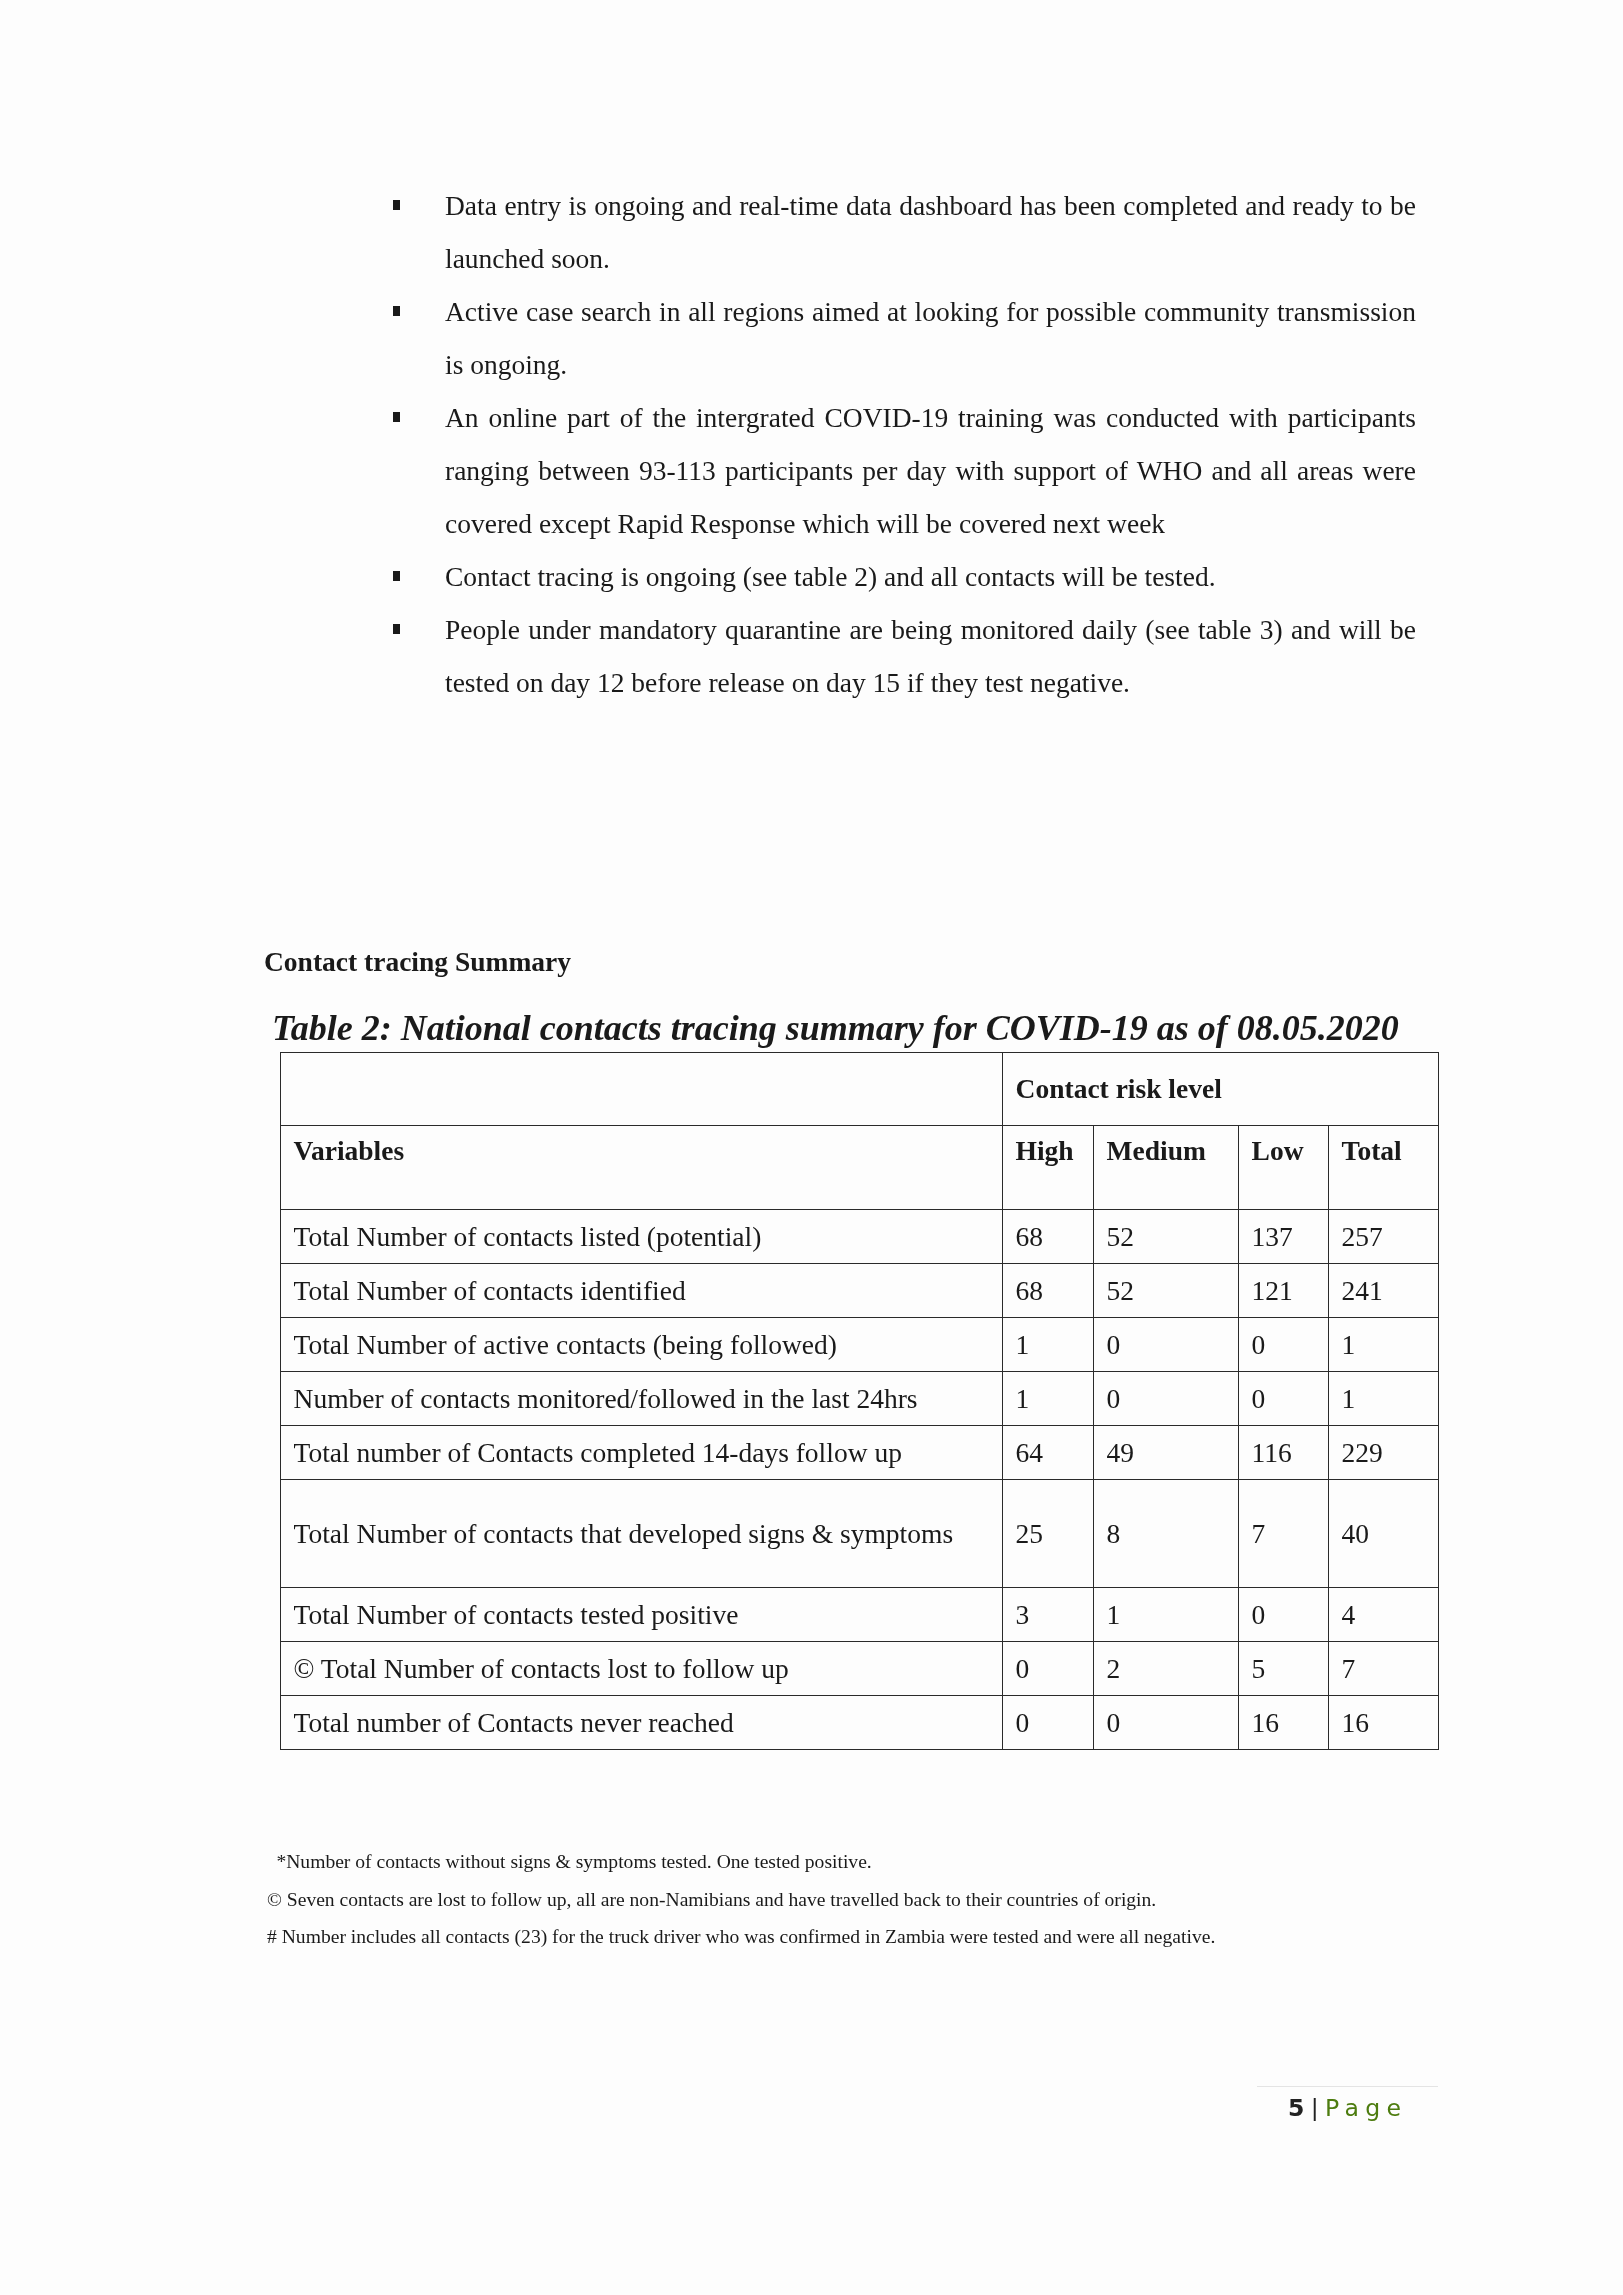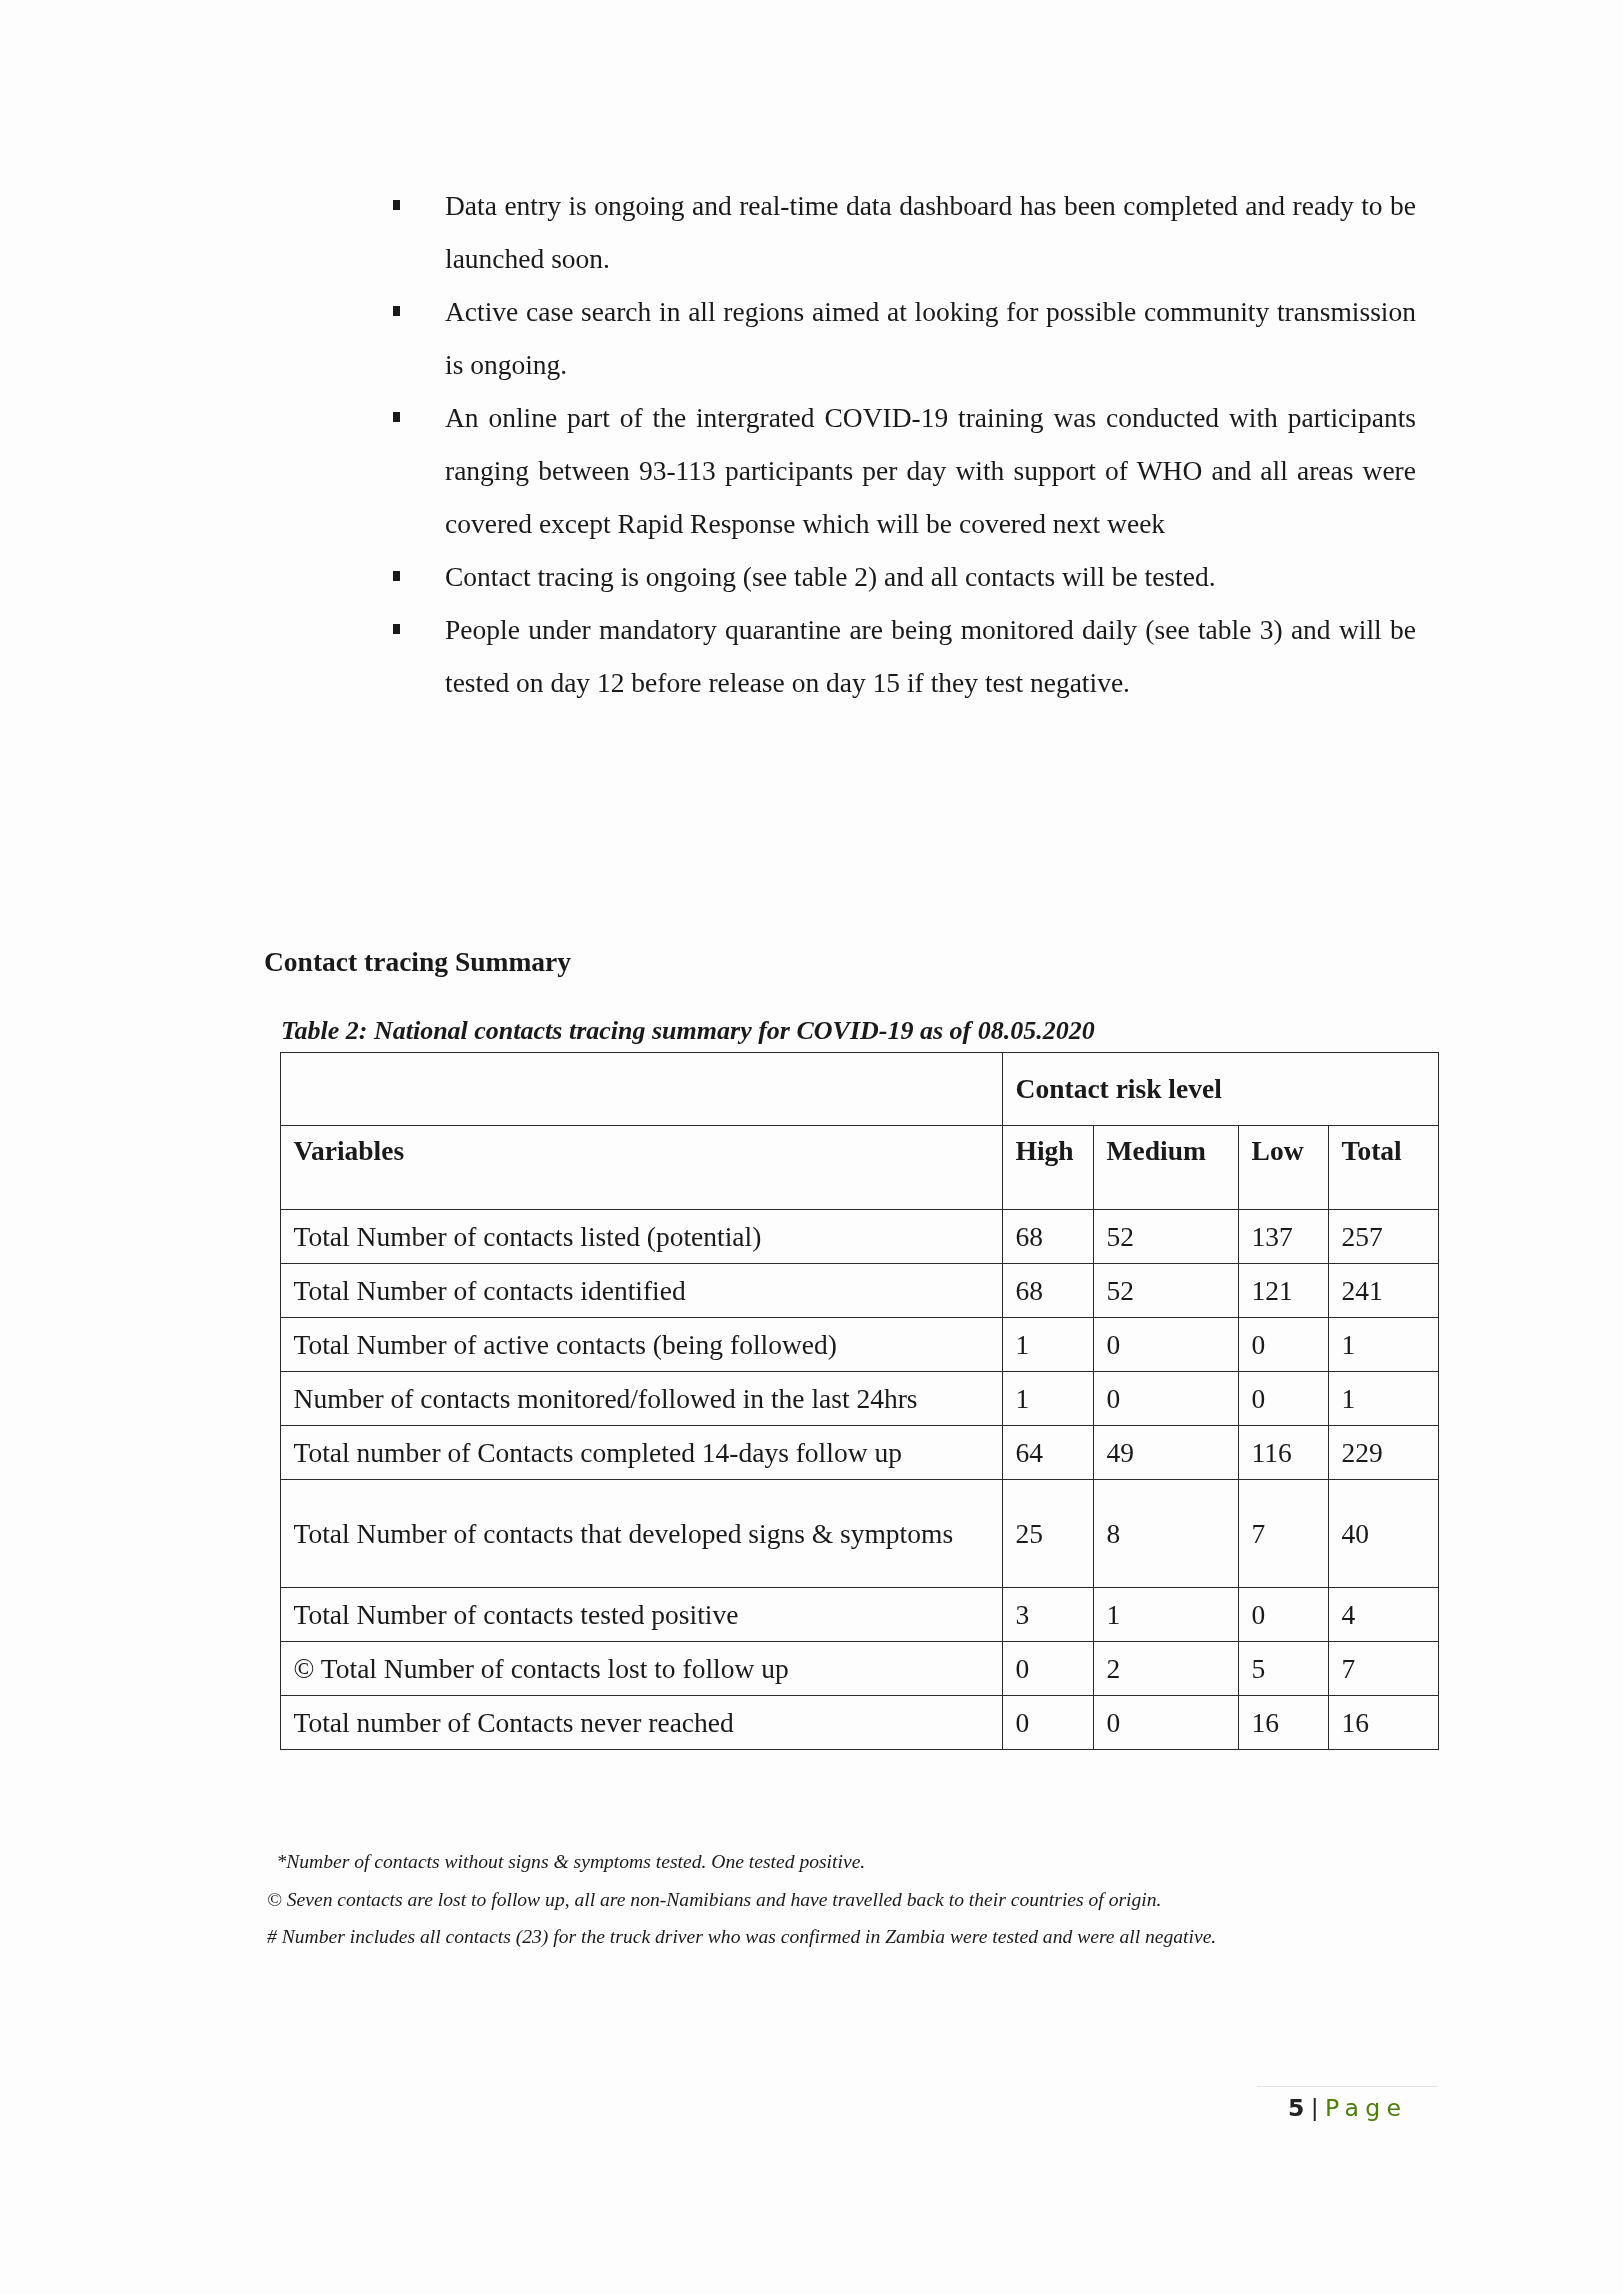--- a/index.html
+++ b/index.html
@@ -10,21 +10,21 @@
   }
   .page { position: absolute; inset: 0; }
 
   
   .bullets { position: absolute; left: 390px; top: 179px; width: 1026px; margin: 0; padding: 0; list-style: none; }
   .bullet { position: relative; padding-left: 55px; font-size: 27.5px; line-height: 53px; text-align: justify; margin: 0; }
   .bullet .marker { position: absolute; left: 3.1px; top: 21px; width: 7px; height: 10.2px; background: #1a1a1a; }
 
   
   .section-heading { position: absolute; left: 264px; top: 946px; font-size: 27.5px; font-weight: bold; margin: 0; }
-  .table-caption { position: absolute; left: 264px; top: 999px; font-size: 26px; font-weight: bold; font-style: italic; margin: 17px; }
+  .table-caption { position: absolute; left: 264px; top: 999px; font-size: 36px; font-weight: bold; font-style: italic; margin: 8px; }
 
   
   .ct-table {
     position: absolute; left: 280px; top: 1052px; width: 1158px;
     border-collapse: collapse; font-size: 27.5px; table-layout: fixed;
   }
   .ct-table td, .ct-table th {
     border: 1.6px solid #2a2a2a; padding: 0 12.6px; vertical-align: middle; text-align: left;
   }
   .ct-table th { font-weight: bold; }
@@ -35,21 +35,21 @@
   .col-tot { width: 110px; }
   .row-h1 td, .row-h1 th { height: 72px; }
   .row-h2 th { height: 74px; vertical-align: top; padding-top: 9.4px; }
   .row-1 td { height: 53px; }
   .row-2 td { height: 107px; }
   .var-cell { text-align: justify; line-height: 53px; }
   .var-cell.multi { text-align-last: left; }
 
   
   .footnotes { position: absolute; left: 267px; top: 1850px; width: 1162px; }
-  .footnote { font-style: italic; font-size: 19.6px; margin: 0 0 14px 0; line-height: 23.6px; }
+  .footnote { font-size: 19.6px; margin: 0 0 14px 0; line-height: 23.6px; }
   .footnote.first { margin-left: 9.4px; }
 
   
   .page-footer { position: absolute; left: 1288px; top: 2094px; font-family: "DejaVu Sans", sans-serif; font-size: 23.6px; }
   .page-num { color: #222; font-weight: bold; }
   .page-sep { color: #222; margin: 0 6.3px; }
   .page-word { color: #4d7c0f; letter-spacing: 6.3px; }
   .footer-rule { position: absolute; left: 1257px; top: 2086px; width: 181px; height: 0.8px; background: #e4e4e4; }
 </style>
 </head>

